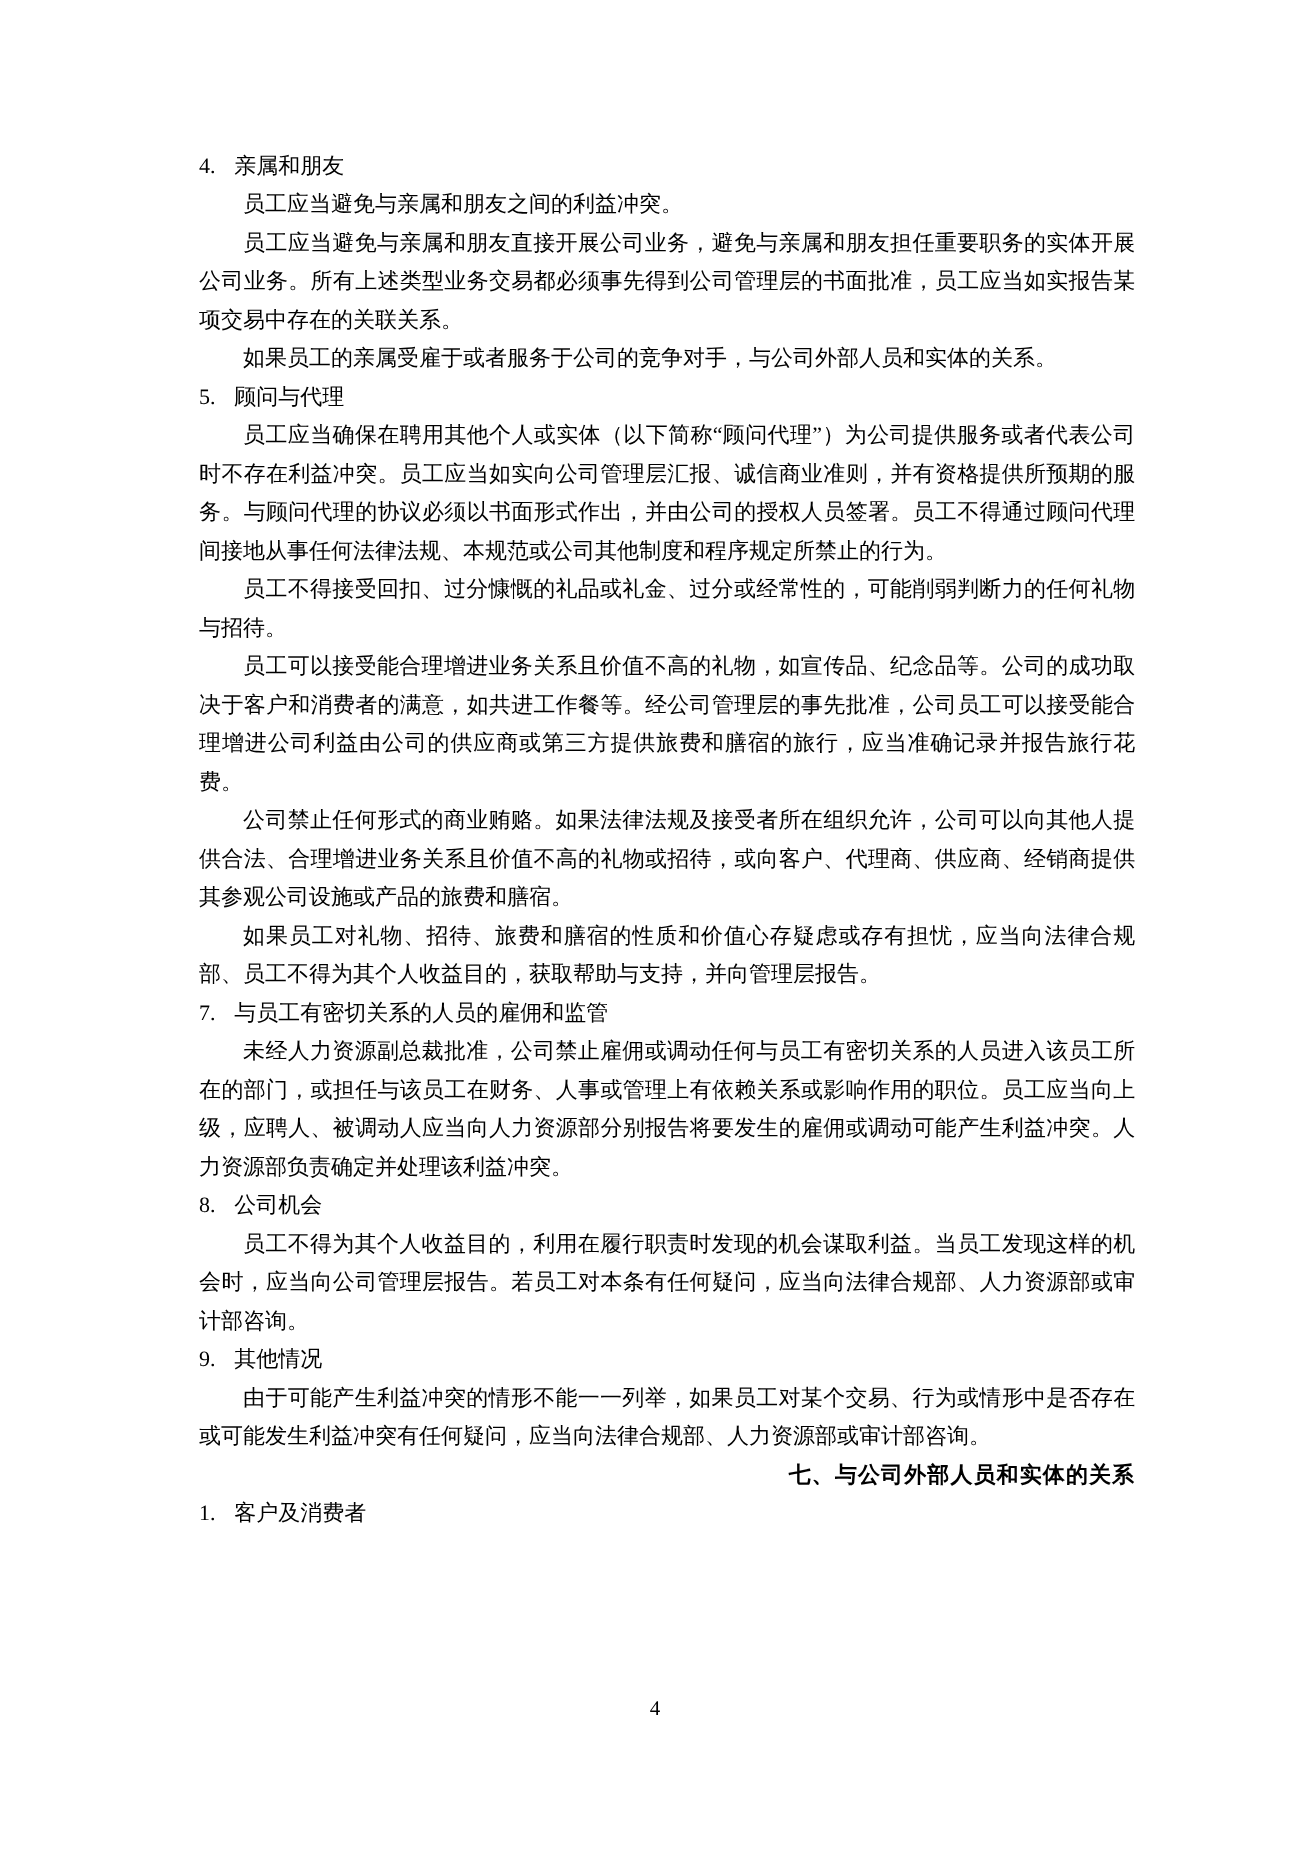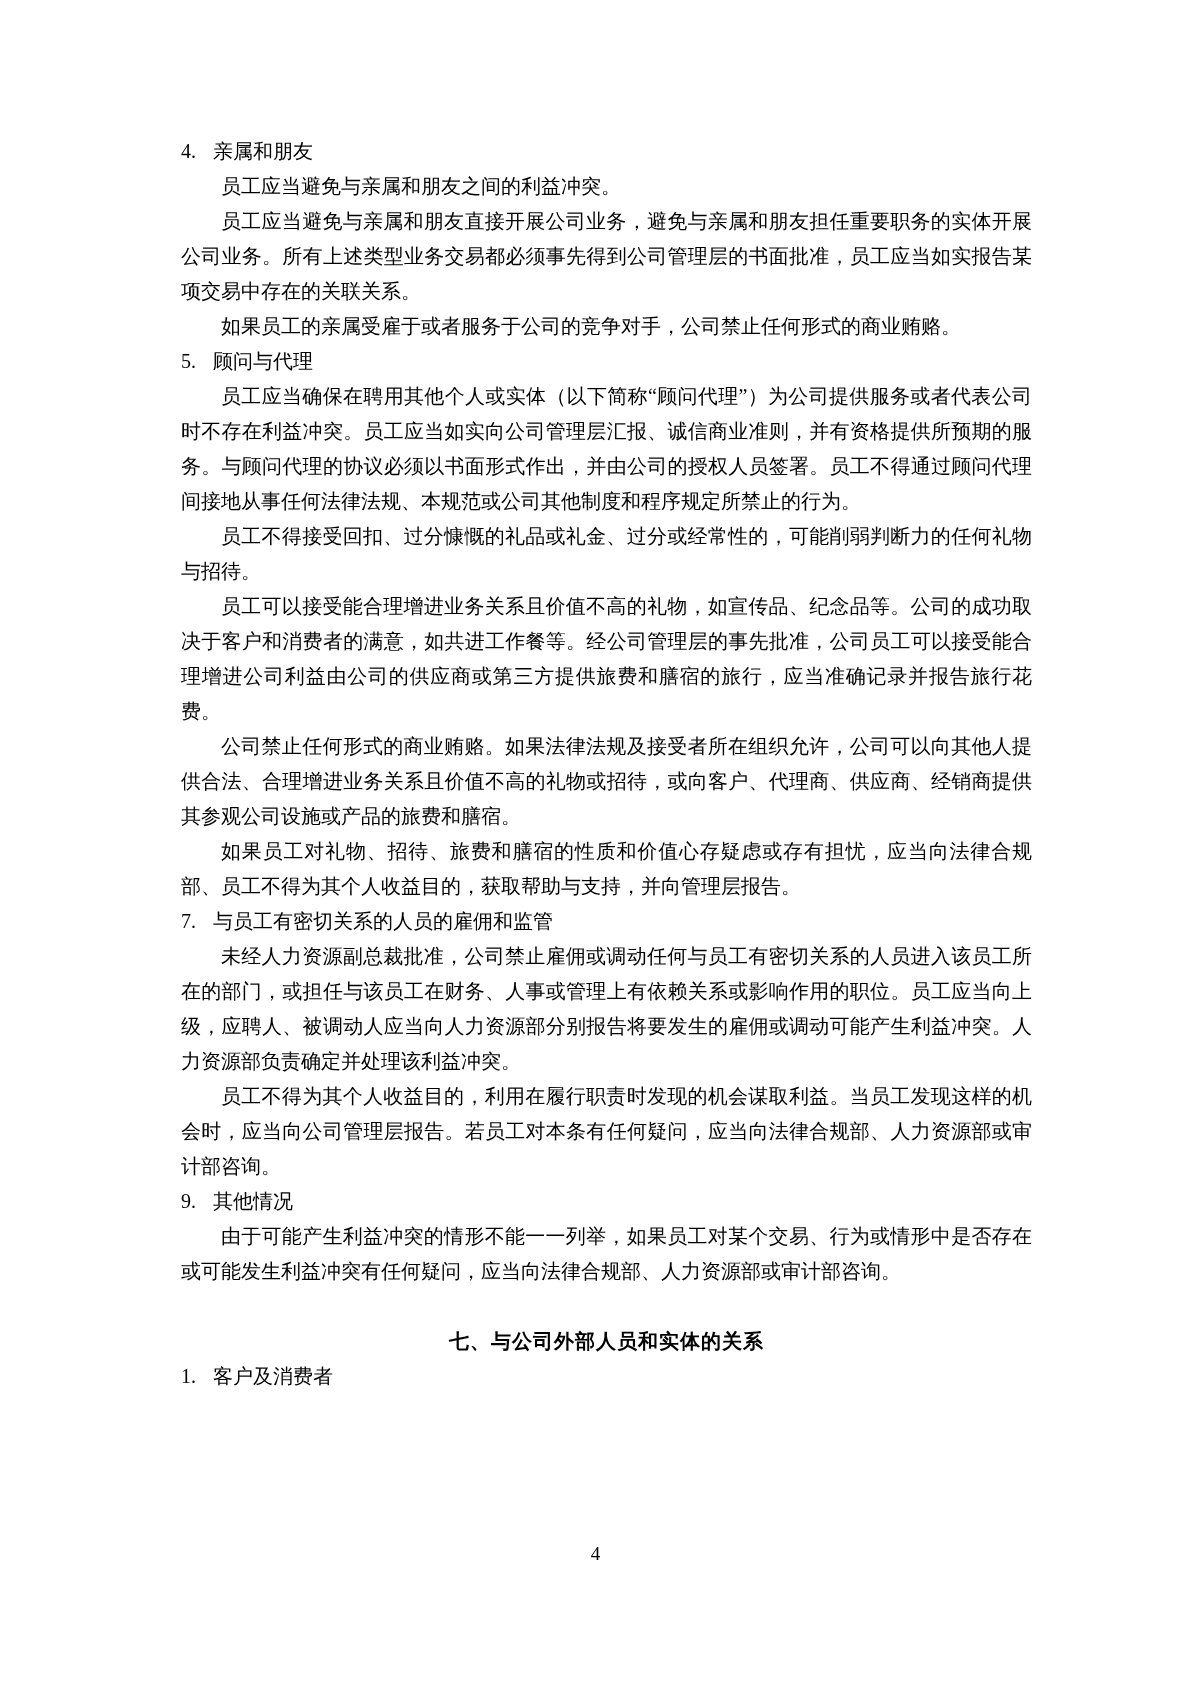--- a/index.html
+++ b/index.html
@@ -38,22 +38,21 @@
     display: inline-block;
     min-width: 27px;
   }
   .para {
     margin: 0;
     text-indent: 2em;
     font-family: Liberation Serif, serif;
   }
   .section-heading {
     font-weight: bold;
-    margin-top: 35px;
-    text-align: center;
+    text-align: right;
     letter-spacing: 1px;
   }
   .page-footer {
     position: absolute;
     left: 0;
     top: 1540px;
     width: 1191px;
     text-align: center;
     font-size: 19px;
     line-height: 28px;
@@ -64,39 +63,43 @@
 
 <div class="doc-page">
   <div class="doc-content">
 
     <div class="num-item">
       <span class="num">4.</span>
       <span class="title">亲属和朋友</span>
     </div>
     <p class="para">员工应当避免与亲属和朋友之间的利益冲突。</p>
     <p class="para">员工应当避免与亲属和朋友直接开展公司业务，避免与亲属和朋友担任重要职务的实体开展公司业务。所有上述类型业务交易都必须事先得到公司管理层的书面批准，员工应当如实报告某项交易中存在的关联关系。</p>
-    <p class="para">如果员工的亲属受雇于或者服务于公司的竞争对手，公司禁止任何形式的商业贿赂。</p>
+    <p class="para">如果员工的亲属受雇于或者服务于公司的竞争对手，与公司外部人员和实体的关系。</p>
 
     <div class="num-item">
       <span class="num">5.</span>
       <span class="title">顾问与代理</span>
     </div>
     <p class="para">员工应当确保在聘用其他个人或实体（以下简称“顾问代理”）为公司提供服务或者代表公司时不存在利益冲突。员工应当如实向公司管理层汇报、诚信商业准则，并有资格提供所预期的服务。与顾问代理的协议必须以书面形式作出，并由公司的授权人员签署。员工不得通过顾问代理间接地从事任何法律法规、本规范或公司其他制度和程序规定所禁止的行为。</p>
 
     <p class="para">员工不得接受回扣、过分慷慨的礼品或礼金、过分或经常性的，可能削弱判断力的任何礼物与招待。</p>
     <p class="para">员工可以接受能合理增进业务关系且价值不高的礼物，如宣传品、纪念品等。公司的成功取决于客户和消费者的满意，如共进工作餐等。经公司管理层的事先批准，公司员工可以接受能合理增进公司利益由公司的供应商或第三方提供旅费和膳宿的旅行，应当准确记录并报告旅行花费。</p>
     <p class="para">公司禁止任何形式的商业贿赂。如果法律法规及接受者所在组织允许，公司可以向其他人提供合法、合理增进业务关系且价值不高的礼物或招待，或向客户、代理商、供应商、经销商提供其参观公司设施或产品的旅费和膳宿。</p>
     <p class="para">如果员工对礼物、招待、旅费和膳宿的性质和价值心存疑虑或存有担忧，应当向法律合规部、员工不得为其个人收益目的，获取帮助与支持，并向管理层报告。</p>
 
     <div class="num-item">
       <span class="num">7.</span>
       <span class="title">与员工有密切关系的人员的雇佣和监管</span>
     </div>
     <p class="para">未经人力资源副总裁批准，公司禁止雇佣或调动任何与员工有密切关系的人员进入该员工所在的部门，或担任与该员工在财务、人事或管理上有依赖关系或影响作用的职位。员工应当向上级，应聘人、被调动人应当向人力资源部分别报告将要发生的雇佣或调动可能产生利益冲突。人力资源部负责确定并处理该利益冲突。</p>
 
+    <div class="num-item">
+      <span class="num">8.</span>
+      <span class="title">公司机会</span>
+    </div>
     <p class="para">员工不得为其个人收益目的，利用在履行职责时发现的机会谋取利益。当员工发现这样的机会时，应当向公司管理层报告。若员工对本条有任何疑问，应当向法律合规部、人力资源部或审计部咨询。</p>
 
     <div class="num-item">
       <span class="num">9.</span>
       <span class="title">其他情况</span>
     </div>
     <p class="para">由于可能产生利益冲突的情形不能一一列举，如果员工对某个交易、行为或情形中是否存在或可能发生利益冲突有任何疑问，应当向法律合规部、人力资源部或审计部咨询。</p>
 
     <div class="section-heading">七、与公司外部人员和实体的关系</div>
 

